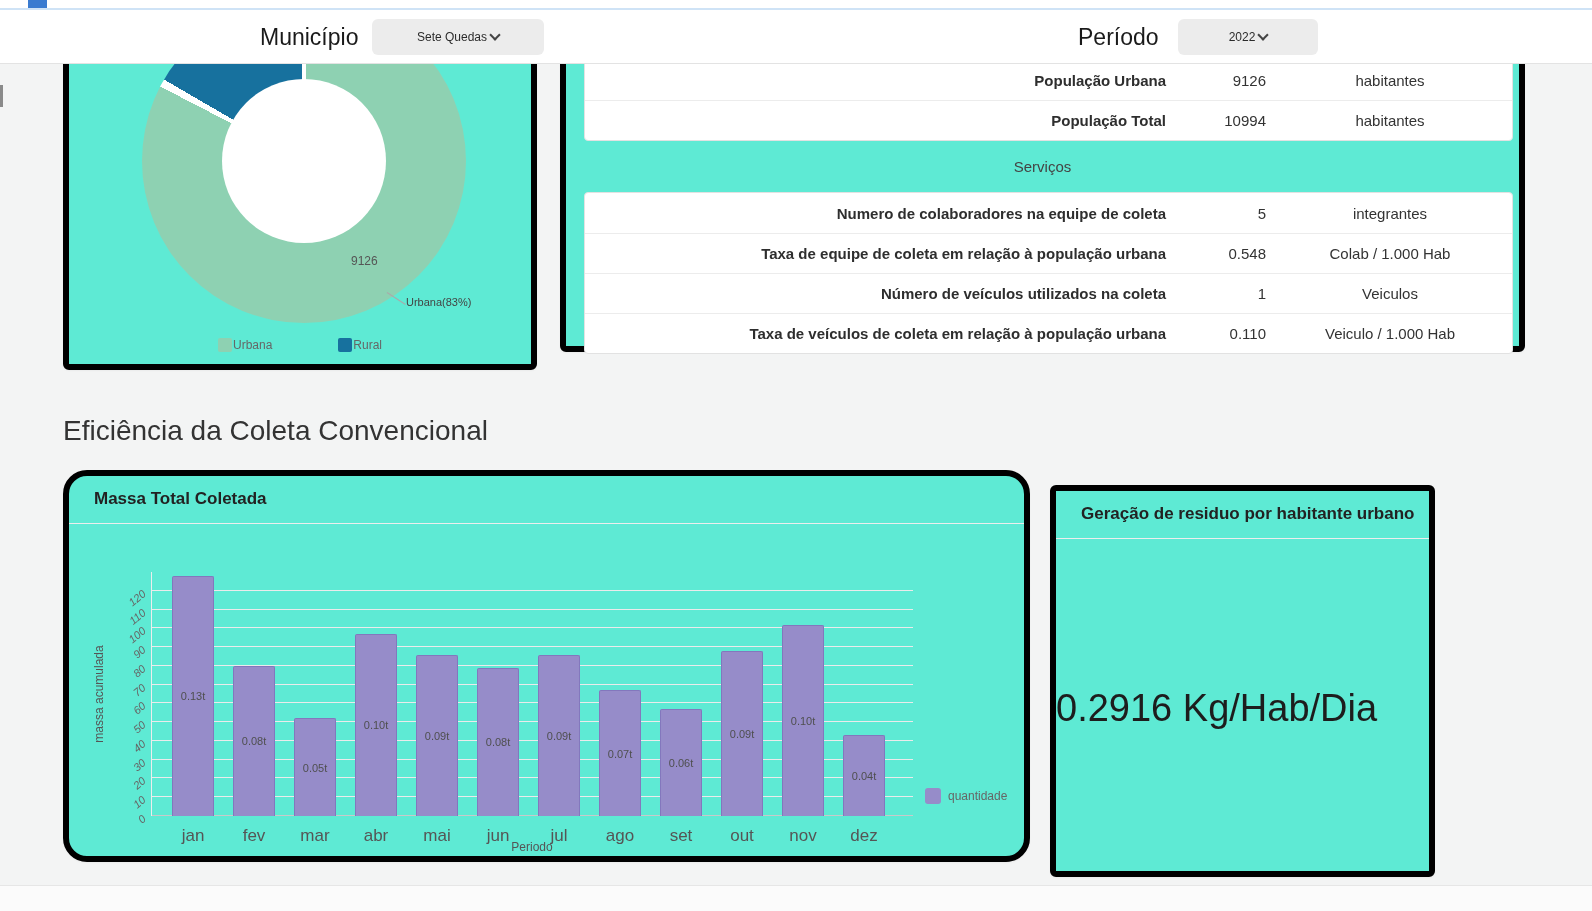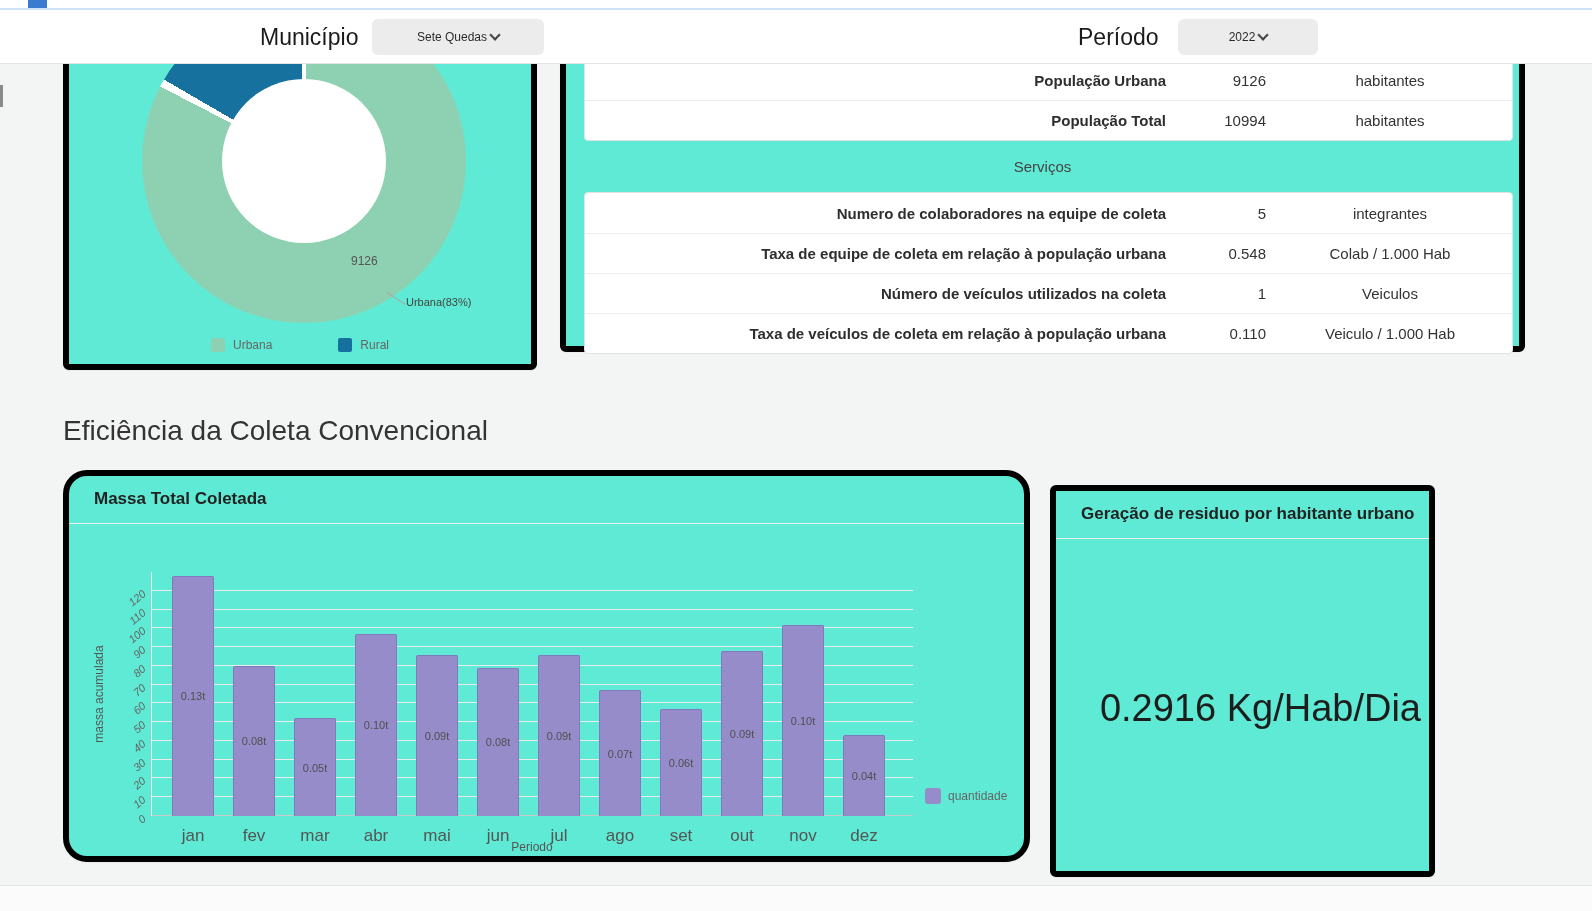--- a/index.html
+++ b/index.html
@@ -33,21 +33,21 @@
   .donut-card { left:63px; top:20px; width:474px; height:350px; overflow:hidden; }
   .donut { position:absolute; left:73px; top:-27px; width:324px; height:324px; }
   .ring { position:absolute; inset:0; border-radius:50%; }
   .hole { position:absolute; left:50%; top:50%; width:164px; height:164px; margin:-82px 0 0 -82px;
           background:#fff; border-radius:50%; }
   .donut-value { position:absolute; left:209px; top:255px; font-size:12px; color:#555; }
   .callout-line { position:absolute; left:318px; top:266px; width:22px; height:1px; background:#aaa;
                   transform:rotate(33deg); transform-origin:left center; }
   .callout-text { position:absolute; left:337px; top:270px; font-size:11px; color:#444; }
   .donut-legend { position:absolute; left:0; right:0; bottom:12px; display:flex; justify-content:center; gap:66px; }
-  .dl-item { display:flex; align-items:flex-end; gap:8px; cursor:pointer; }
+  .dl-item { display:flex; align-items:flex-end; gap:1px; cursor:pointer; }
   .dl-swatch { width:14px; height:14px; border-radius:2px; }
   .dl-label { font-size:12px; color:#666; }
 
   
   .info-card { left:560px; top:20px; width:965px; height:332px; }
   .info-table { position:absolute; left:18px; width:929px; border:1px solid #e2e2e2; border-radius:4px; background:#fff; }
   #pop-table { top:33px; }
   #svc-table { top:166px; }
   .info-row { display:flex; align-items:center; height:40px; border-top:1px solid #ececec; padding:0 16px; }
   .info-row:first-child { border-top:none; }
@@ -74,21 +74,21 @@
   .xtick { position:absolute; top:calc(100% + 10px); transform:translateX(-50%); font-size:17px; color:#555; }
   .ylabel { position:absolute; left:30px; top:218px; transform:translate(-50%,-50%) rotate(-90deg);
             font-size:12px; color:#555; white-space:nowrap; }
   .xlabel { position:absolute; left:82px; width:762px; top:364px; text-align:center; font-size:12px; color:#555; }
   .bar-legend { position:absolute; left:856px; top:312px; display:flex; align-items:center; gap:7px; cursor:pointer; }
   .bar-legend-swatch { width:16px; height:16px; border-radius:3px; background:#968cc9; }
   .bar-legend-label { font-size:12px; color:#666; }
 
   
   .gen-card { left:1050px; top:470px; width:385px; height:392px;margin-top:15px; }
-  .gen-value { position:absolute; left:0; right:8px; top:196px; text-align:right; font-size:38px; color:#1d1d1d; }
+  .gen-value { position:absolute; left:0; right:17px; top:196px; text-align:left; font-size:38px; color:#1d1d1d; }
 
   .bottom-strip { position:absolute; left:0; bottom:0; width:100%; height:26px; background:#fbfbfb;
                   border-top:1px solid #e6e6e6; }
 </style>
 </head>
 <body>
 
 <div class="page">
 
   <div class="topstrip"></div>

